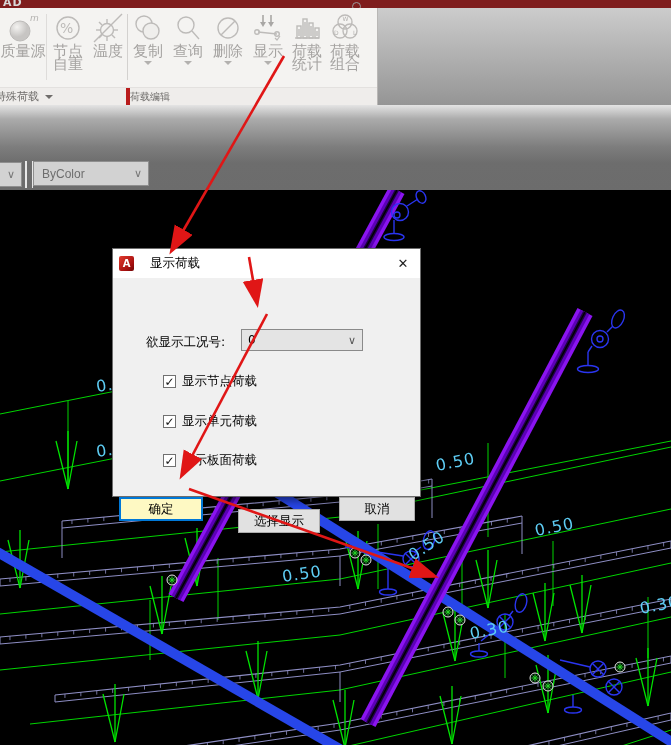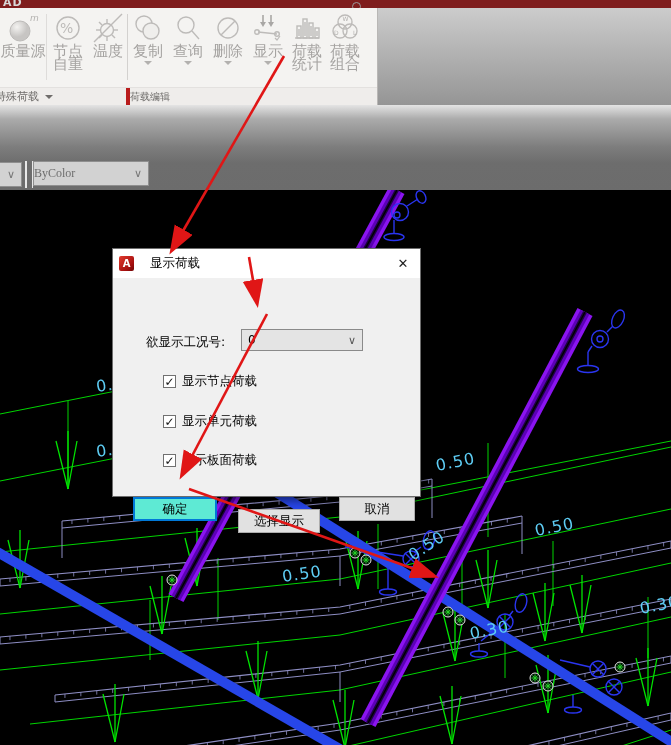--- a/index.html
+++ b/index.html
@@ -32,21 +32,21 @@
   
   .strip{position:absolute;left:0;top:105px;width:671px;height:85px;z-index:2;
     background:linear-gradient(180deg,#e4e4e4 0px,#ababab 14px,#7d7d7d 42px,#6d6d6d 58px,#6c6c6c 100%);}
   .combo{position:absolute;height:25px;background:#d2d2d2;border:1px solid #8f8f8f;box-sizing:border-box;
          display:flex;align-items:center;}
   .combo .chev{margin-left:auto;margin-right:6px;color:#767676;font-size:11px;}
   .combo-partial{left:-62px;top:57px;width:84px;}
   .grip{position:absolute;left:25px;top:56px;width:5px;height:27px;
         border-left:2px solid #e8e8e8;border-right:1px solid #e8e8e8;}
   .combo-bycolor{left:33px;top:56px;width:116px;}
-  .combo-bycolor .val{font-family:Liberation Serif, serif;font-size:12px;color:#6e6e6e;margin-left:0;}
+  .combo-bycolor .val{font-family:Liberation Sans, sans-serif;font-size:12px;color:#6e6e6e;margin-left:8px;}
   
   .viewport{position:absolute;left:0;top:190px;width:671px;height:555px;background:#000;z-index:1;}
   #scene{position:absolute;left:0;top:0;}
   
   .dialog{position:absolute;left:112px;top:248px;width:309px;height:249px;background:#f0f0f0;
           border:1px solid #6d6d6d;box-sizing:border-box;z-index:10;box-shadow:3px 3px 9px rgba(0,0,0,0.55);}
   .d-title{height:29px;background:#ffffff;display:flex;align-items:center;}
   .d-logo{width:15px;height:15px;margin-left:6px;border-radius:2px;
           background:linear-gradient(135deg,#e23b2e 0%,#a50f0f 70%,#6e0505 100%);
           color:#fff;font-size:10px;font-weight:bold;display:flex;align-items:center;justify-content:center;}
@@ -57,21 +57,21 @@
   .case-label{position:absolute;left:33px;top:56px;}
   .d-combo{position:absolute;left:128px;top:51px;width:122px;height:22px;background:#e4e4e4;
            border:1px solid #8a8a8a;box-sizing:border-box;display:flex;align-items:center;}
   .d-combo .val{margin-left:6px;font-size:12px;}
   .d-combo .chev{margin-left:auto;margin-right:6px;color:#555;font-size:11px;}
   .chk-row{position:absolute;left:50px;display:flex;align-items:center;gap:6px;}
   .chk{width:13px;height:13px;background:#fff;border:1px solid #707070;box-sizing:border-box;
        display:flex;align-items:center;justify-content:center;font-size:12px;line-height:12px;color:#111;}
   .d-btn{position:absolute;top:219px;height:24px;background:#e1e1e1;border:1px solid #adadad;
          box-sizing:border-box;display:flex;align-items:center;justify-content:center;font-size:12.5px;}
-  .d-btn.ok{left:20px;width:84px;border:2px solid #0078d7;background:#5eead4;}
+  .d-btn.ok{left:6px;width:84px;border:2px solid #0078d7;background:#fef9c3;}
   .d-btn.sel{left:125px;width:82px;margin-top:12px;}
   .d-btn.cancel{left:226px;width:76px;}
   
   #overlay{position:absolute;left:0;top:0;z-index:30;pointer-events:none;}
   .icon-stroke{stroke:#bdbbb9;fill:none;stroke-width:1.4px;}
 </style>
 </head>
 <body>
 
 <div class="titlebar">

